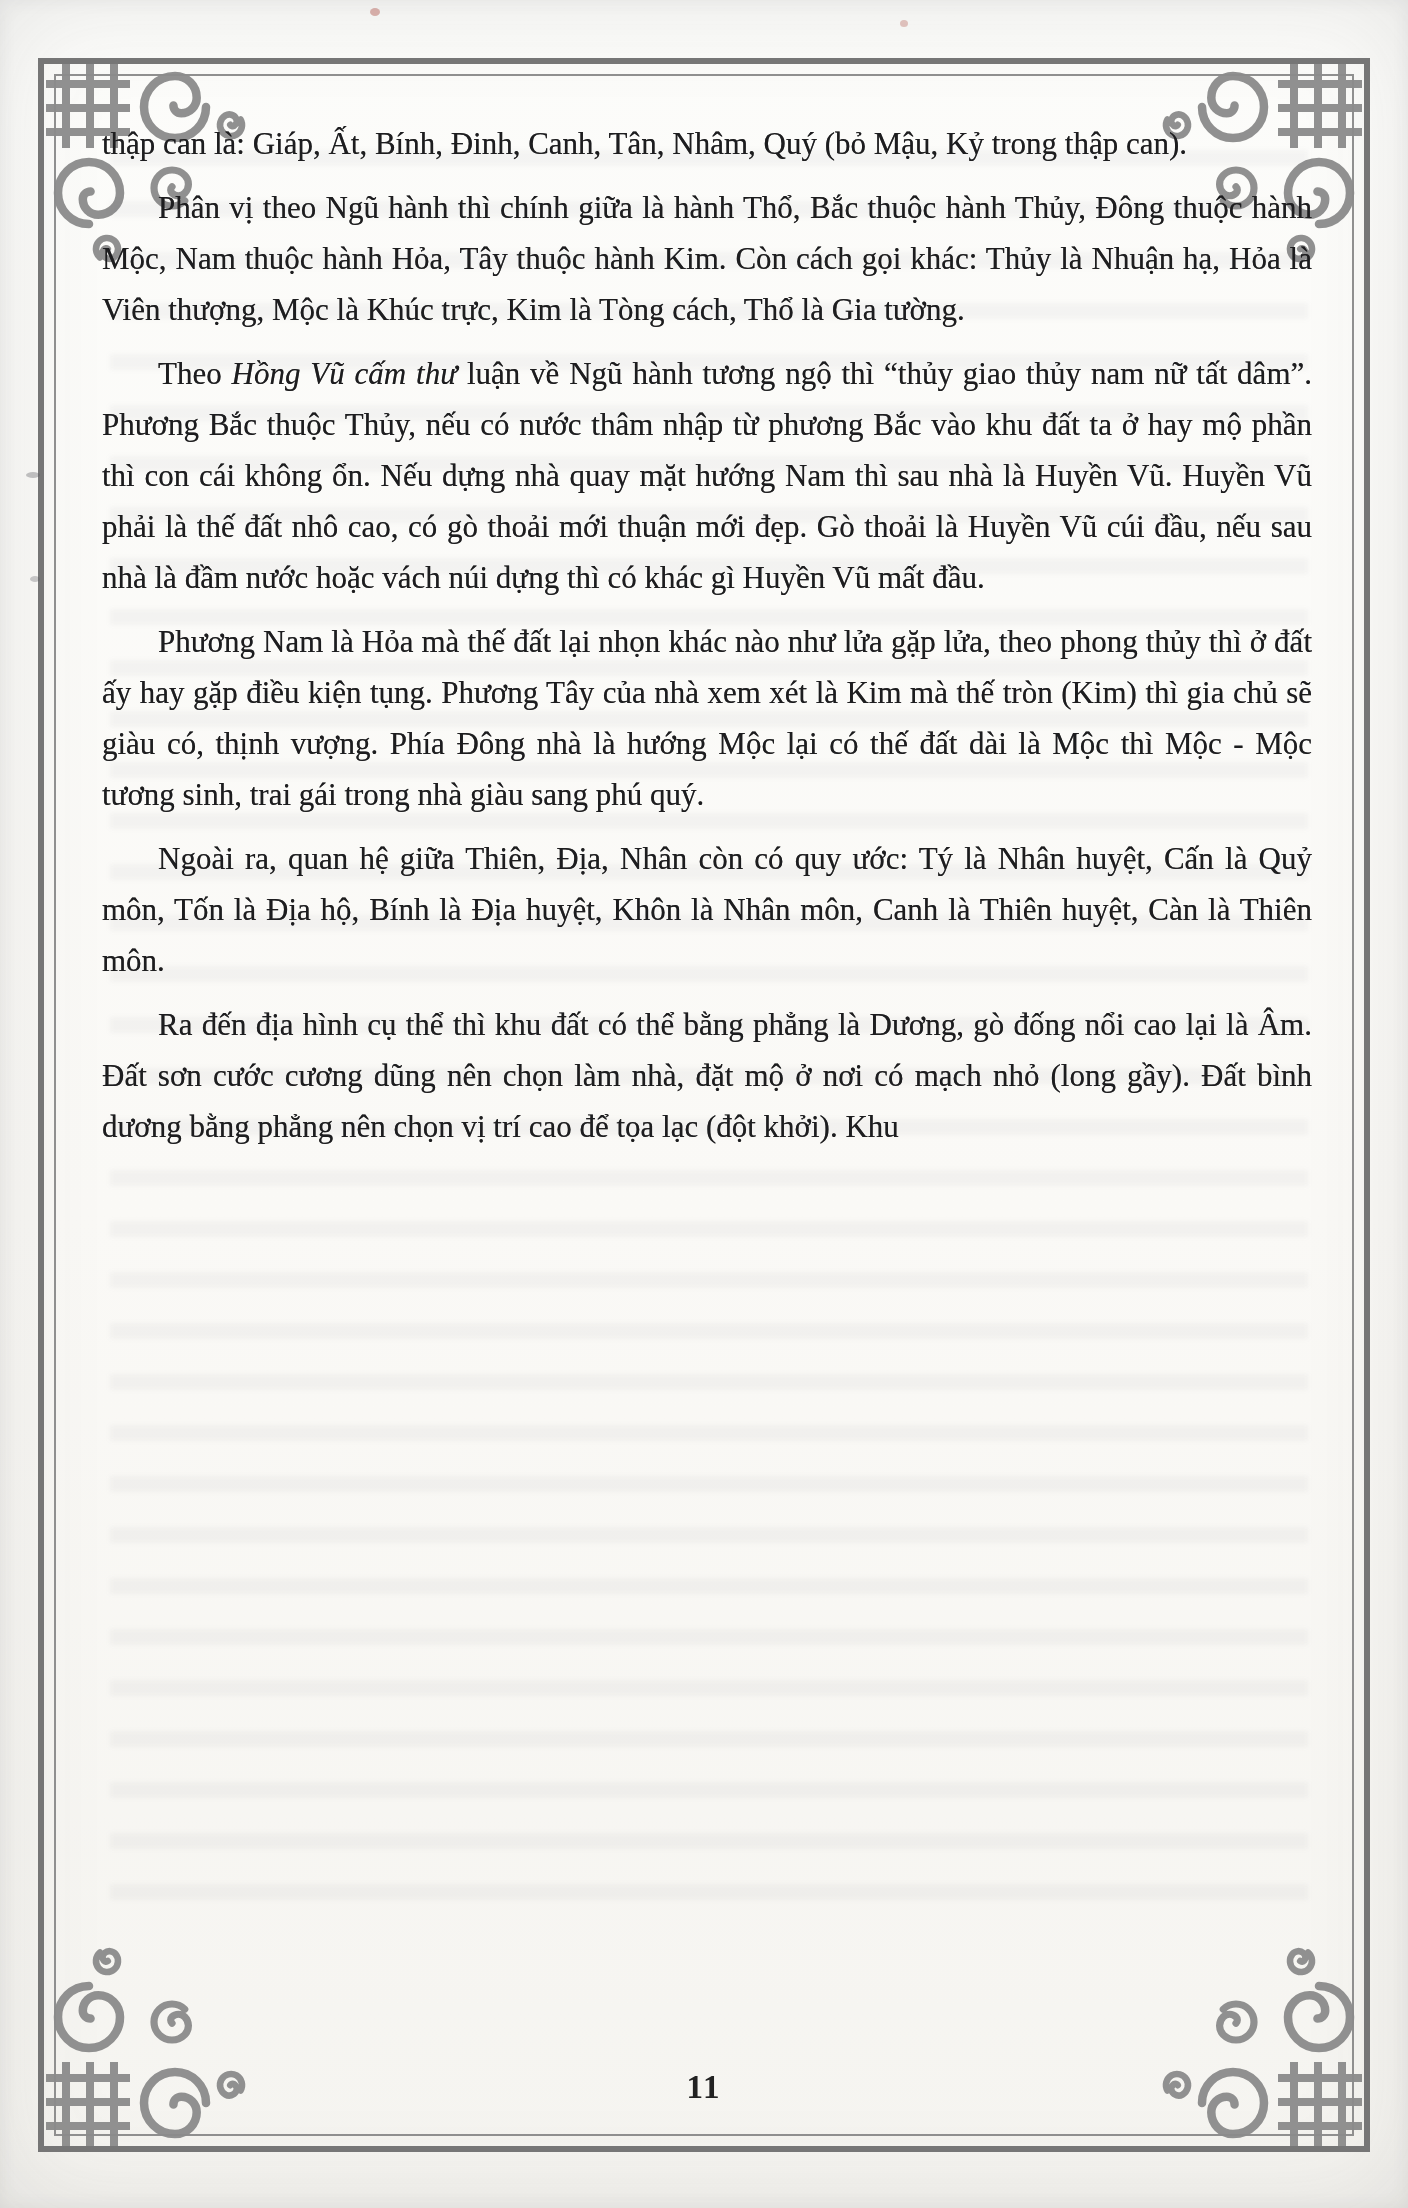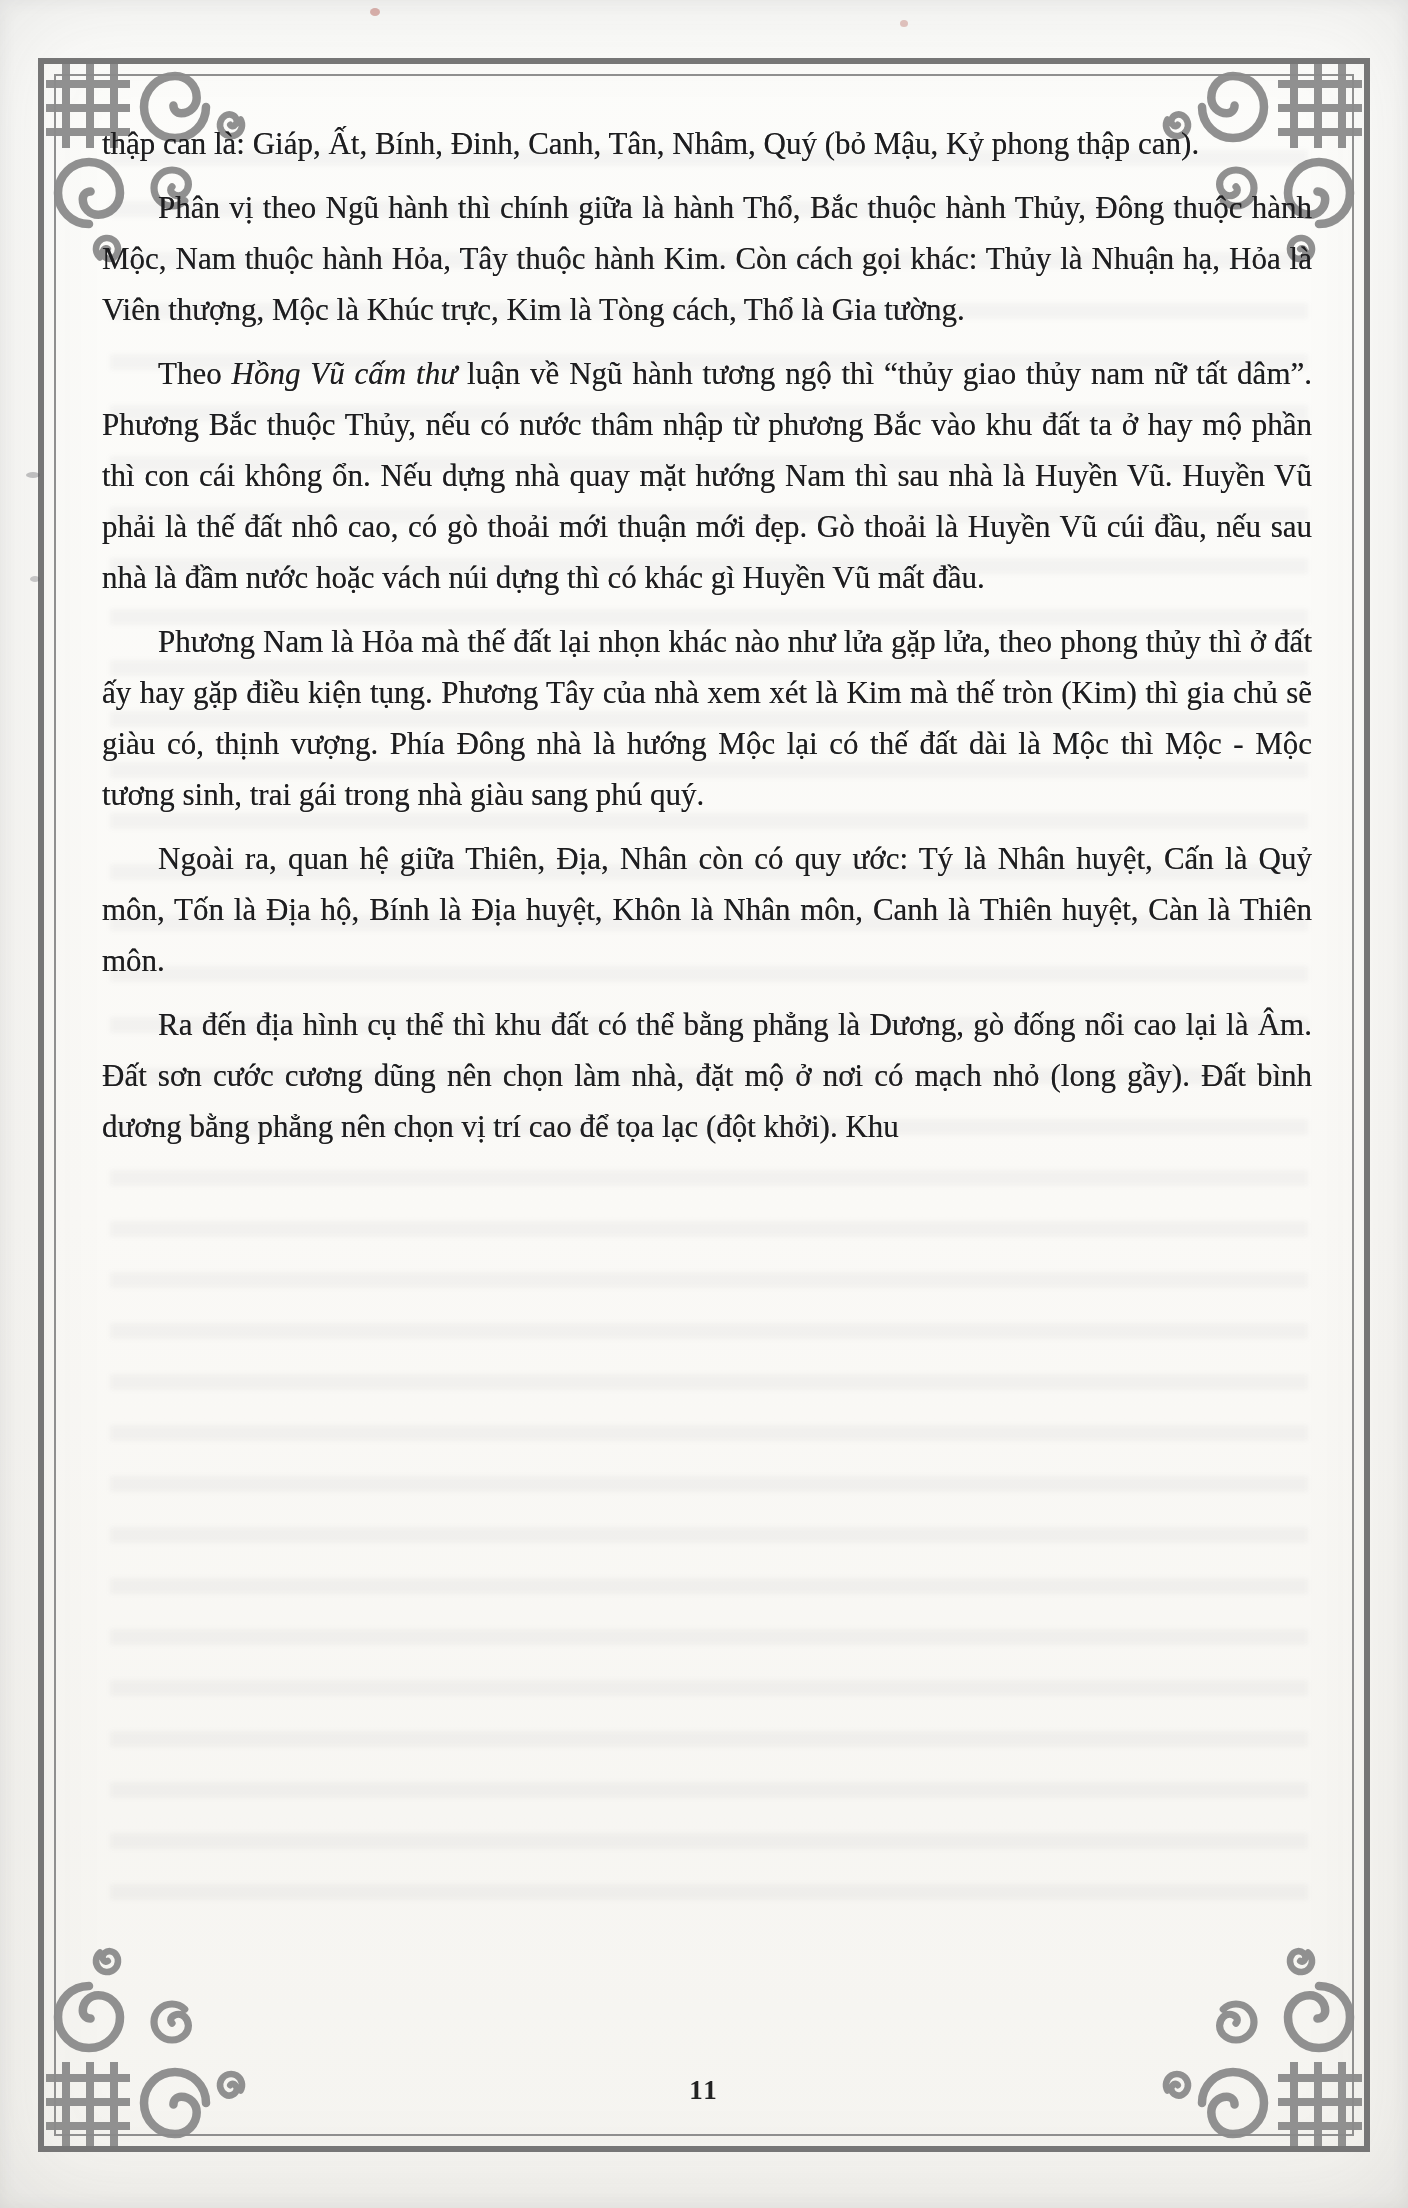--- a/index.html
+++ b/index.html
@@ -45,21 +45,21 @@
     text-align:justify;
     text-shadow:0 0 .5px rgba(20,20,20,.65);
   }
   .para{margin:0 0 13px 0}
   .para.indent{text-indent:56px}
   .para em{}
 
   .page-number{
     position:absolute;left:0;right:0;bottom:102px;
     text-align:center;
-    font-size:27px;font-weight:bold;letter-spacing:2px;
+    font-size:33px;font-weight:bold;letter-spacing:2px;
     color:#222;
   }
 
   .speck{position:absolute;border-radius:50%;pointer-events:none}
   .speck.red1{left:370px;top:8px;width:10px;height:8px;background:rgba(170,70,60,.4)}
   .speck.red2{left:900px;top:20px;width:8px;height:7px;background:rgba(170,70,60,.3)}
   .speck.grey1{left:26px;top:472px;width:14px;height:6px;background:rgba(90,90,95,.35)}
   .speck.grey2{left:30px;top:576px;width:10px;height:6px;background:rgba(90,90,95,.3)}
 </style>
 </head>
@@ -106,21 +106,21 @@
   </div>
 
   <div class="bleed"></div>
 
   <div class="speck red1"></div>
   <div class="speck red2"></div>
   <div class="speck grey1"></div>
   <div class="speck grey2"></div>
 
   <main class="text-block">
-      <p class="para"><span>thập can là: Giáp, Ất, Bính, Đinh, Canh, Tân, Nhâm, Quý (bỏ Mậu, Kỷ phong thập can).</span></p>
+      <p class="para"><span>thập can là: Giáp, Ất, Bính, Đinh, Canh, Tân, Nhâm, Quý (bỏ Mậu, Kỷ trong thập can).</span></p>
       <p class="para indent"><span>Phân vị theo Ngũ hành thì chính giữa là hành Thổ, Bắc thuộc hành Thủy, Đông thuộc hành Mộc, Nam thuộc hành Hỏa, Tây thuộc hành Kim. Còn cách gọi khác: Thủy là Nhuận hạ, Hỏa là Viên thượng, Mộc là Khúc trực, Kim là Tòng cách, Thổ là Gia tường.</span></p>
       <p class="para indent"><span>Theo </span><em>Hồng Vũ cấm thư</em><span> luận về Ngũ hành tương ngộ thì “thủy giao thủy nam nữ tất dâm”. Phương Bắc thuộc Thủy, nếu có nước thâm nhập từ phương Bắc vào khu đất ta ở hay mộ phần thì con cái không ổn. Nếu dựng nhà quay mặt hướng Nam thì sau nhà là Huyền Vũ. Huyền Vũ phải là thế đất nhô cao, có gò thoải mới thuận mới đẹp. Gò thoải là Huyền Vũ cúi đầu, nếu sau nhà là đầm nước hoặc vách núi dựng thì có khác gì Huyền Vũ mất đầu.</span></p>
       <p class="para indent"><span>Phương Nam là Hỏa mà thế đất lại nhọn khác nào như lửa gặp lửa, theo phong thủy thì ở đất ấy hay gặp điều kiện tụng. Phương Tây của nhà xem xét là Kim mà thế tròn (Kim) thì gia chủ sẽ giàu có, thịnh vượng. Phía Đông nhà là hướng Mộc lại có thế đất dài là Mộc thì Mộc - Mộc tương sinh, trai gái trong nhà giàu sang phú quý.</span></p>
       <p class="para indent"><span>Ngoài ra, quan hệ giữa Thiên, Địa, Nhân còn có quy ước: Tý là Nhân huyệt, Cấn là Quỷ môn, Tốn là Địa hộ, Bính là Địa huyệt, Khôn là Nhân môn, Canh là Thiên huyệt, Càn là Thiên môn.</span></p>
       <p class="para indent"><span>Ra đến địa hình cụ thể thì khu đất có thể bằng phẳng là Dương, gò đống nổi cao lại là Âm. Đất sơn cước cương dũng nên chọn làm nhà, đặt mộ ở nơi có mạch nhỏ (long gầy). Đất bình dương bằng phẳng nên chọn vị trí cao để tọa lạc (đột khởi). Khu</span></p>
     </main>
 
   <div class="page-number">11</div>
 
 </div>

